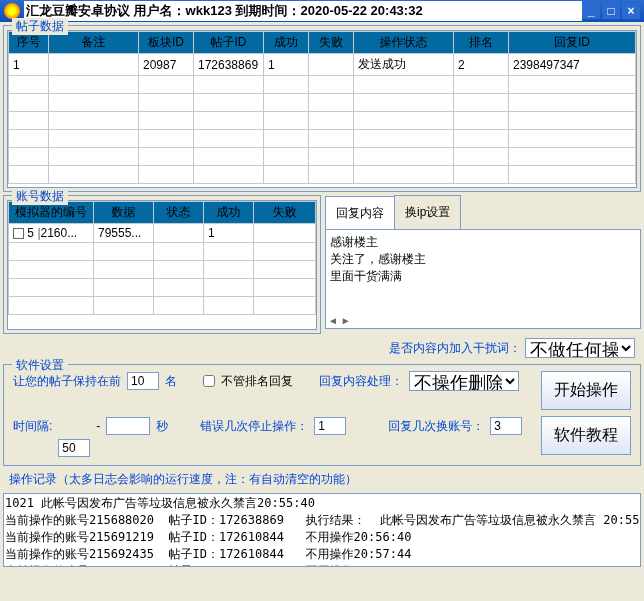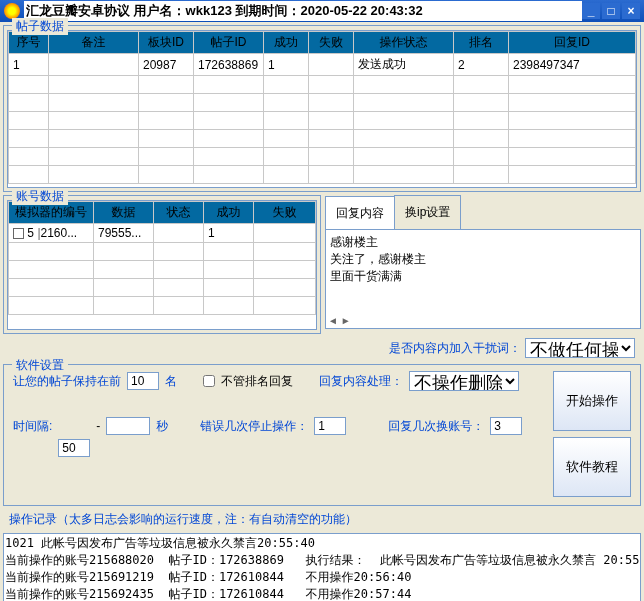--- a/index.html
+++ b/index.html
@@ -26,21 +26,21 @@
 .tabs { display: flex; }
 .tab { border: 1px solid #7a9ecc; border-bottom: none; padding: 8px 10px; background: #ece9d8; cursor: pointer; margin-right: -1px; }
 .tab.active { background: #fff; position: relative; top: 1px; }
 .tabbox { border: 1px solid #7a9ecc; background: #fff; height: 100px; padding: 4px; font-size: 12px; overflow: auto; position: relative; }
 .tabbox .scroll-arrows { position: absolute; bottom: 2px; left: 2px; font-size: 10px; color: #666; }
 
 .row-ctrl { display: flex; align-items: center; gap: 4px; padding: 3px 0; }
 .row-ctrl label { color: #0046d5; }
 input[type=text] { border: 1px solid #7a9ecc; padding: 1px 3px; font-size: 12px; height: 18px; }
 select { border: 1px solid #7a9ecc; font-size: 18px; height: 20px; background: #fff; }
-.btn-std { background: linear-gradient(#fff, #dde6f5); border: 1px solid #7a9ecc; padding: 20px 12px; cursor: pointer; font-size: 13px; }
+.btn-std { background: linear-gradient(#fff, #dde6f5); border: 1px solid #7a9ecc; padding: 8px 12px; cursor: pointer; font-size: 16px; }
 .checkbox { width: 12px; height: 12px; }
 
 .soft-row { display: flex; align-items: center; gap: 6px; margin: 0 6px; padding: 2px 0; }
 .right-btns { display: flex; flex-direction: column; gap: 6px; margin-left: auto; }
 
 .log-area { background: #fff; border: 1px solid #7a9ecc; margin: 0 3px 3px; height: 74px; overflow: auto; font-family: "SimSun", monospace; font-size: 12px; padding: 1px; white-space: pre; }
 
 .sep { color: #666; }
 .small-cb { display: inline-block; width: 11px; height: 11px; border: 1px solid #666; background: #fff; vertical-align: middle; }
 </style>

